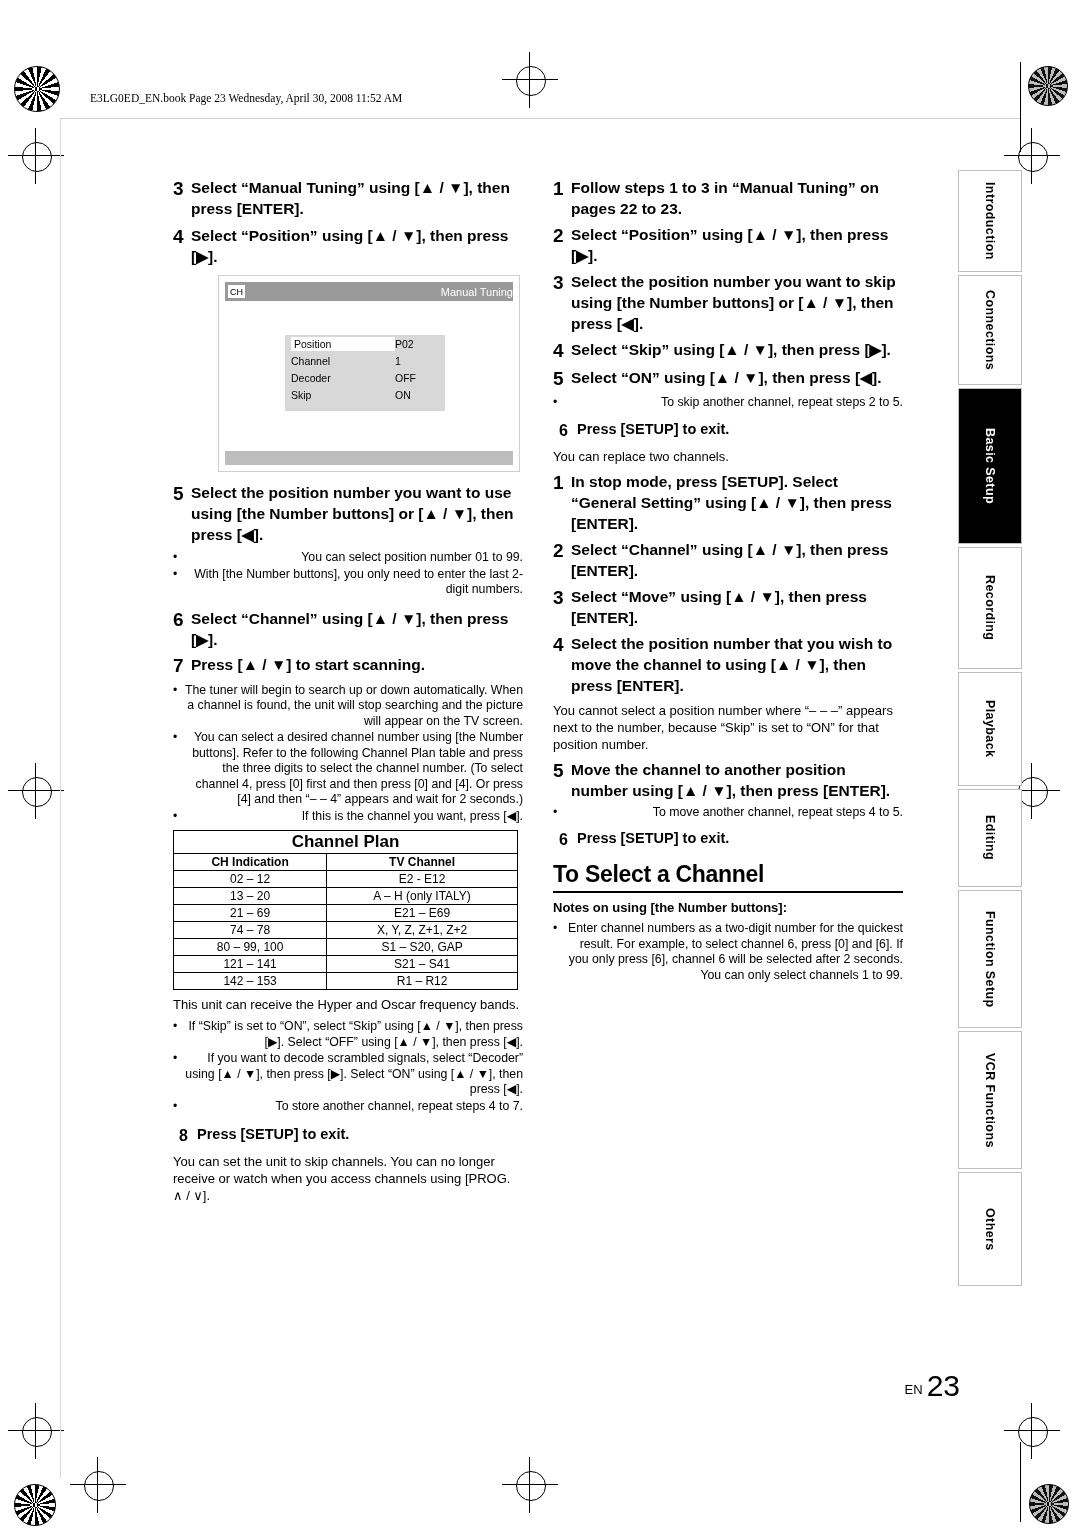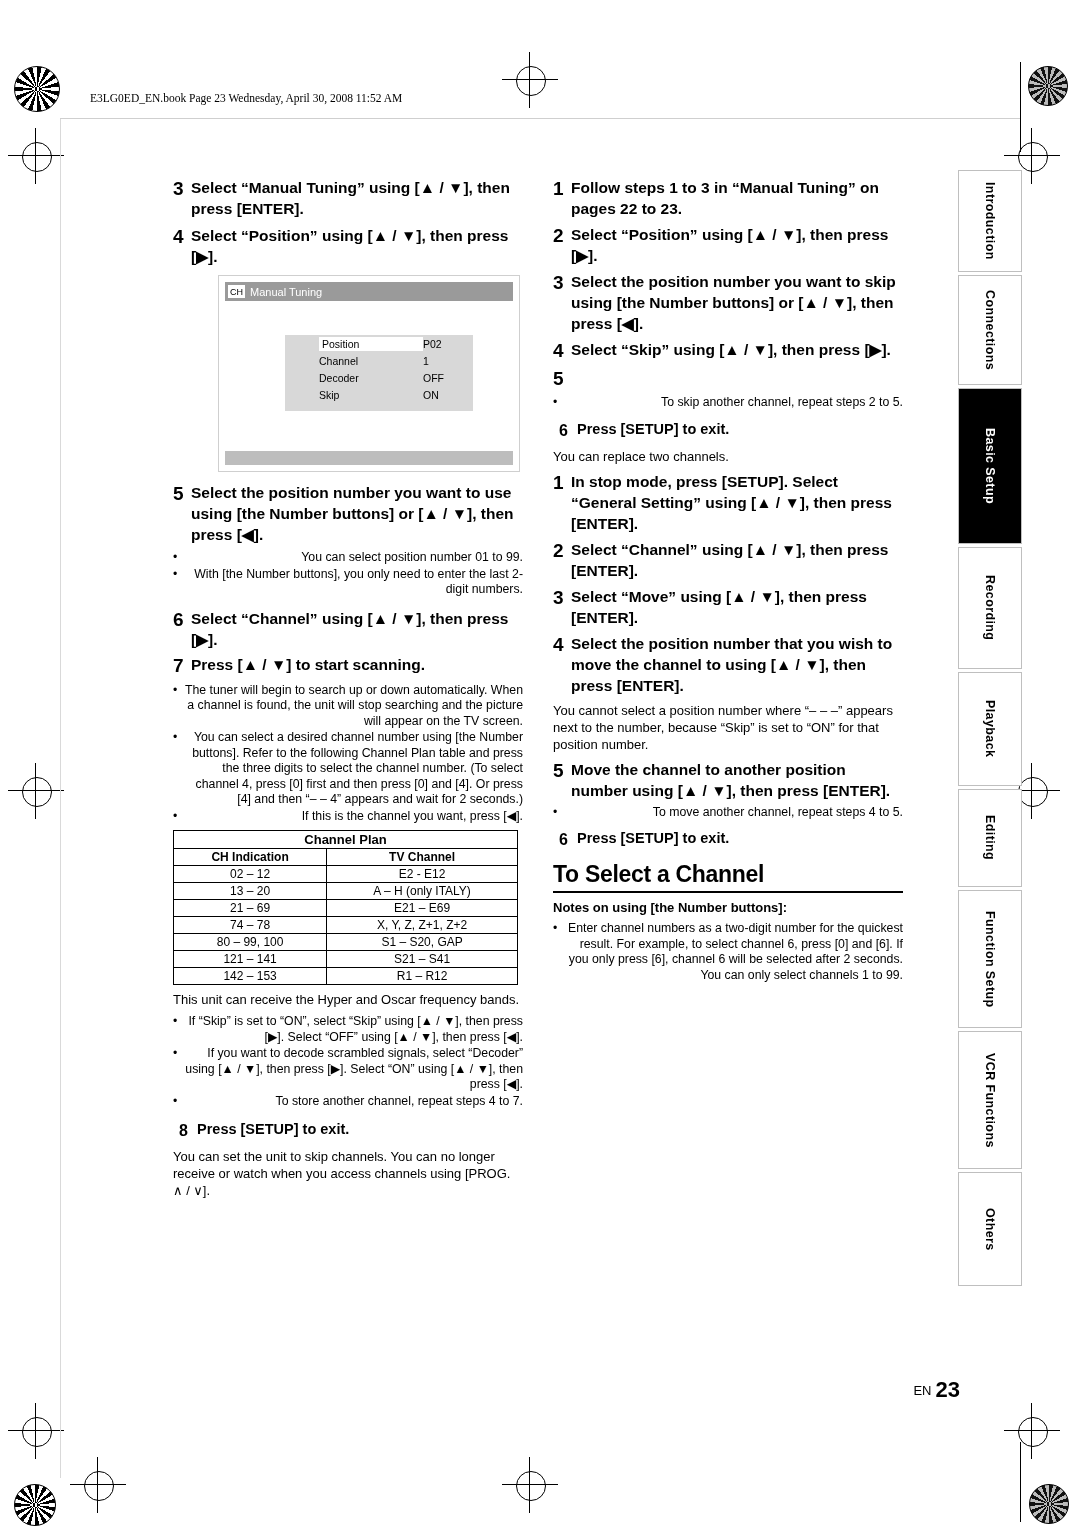--- a/index.html
+++ b/index.html
@@ -26,44 +26,44 @@
   .bl{display:flex;font-size:12.3px;line-height:15.5px;margin-bottom:1px;}
   .bl .dot{width:10px;flex:none;}
   .bl .bt{flex:1;text-align:right;}
   .b{font-weight:bold;}
 
   h2.sec{font-size:23px;font-weight:bold;margin:10px 0 4px 0;border-bottom:2px solid #000;padding-bottom:3px;letter-spacing:-0.3px;}
 
   
   .osd{position:relative;width:300px;height:195px;background:#ffffff;border:1px solid #cfcfcf;margin:8px 0 10px 45px;}
   .osd-inner{position:absolute;left:6px;top:6px;right:6px;bottom:6px;background:#fff;}
-  .osd-title{position:absolute;left:6px;top:6px;width:288px;height:19px;background:#9a9a9a;color:#fff;font-size:11px;display:flex;align-items:center;}
+  .osd-title{position:absolute;left:6px;top:6px;width:288px;height:19px;background:#9a9a9a;color:#fff;font-size:11px;display:flex;align-items:center;justify-content:space-between;}
   .osd-title .chbox{width:17px;height:13px;background:#fff;color:#000;font-size:9px;display:flex;align-items:center;justify-content:center;margin:0 5px 0 3px;}
-  .osd-body{position:absolute;left:66px;top:59px;width:160px;height:76px;background:#d8d8d8;padding-left:28px;}
+  .osd-body{position:absolute;left:66px;top:59px;width:160px;height:76px;background:#d8d8d8;}
   .osd-row{display:flex;font-size:10.5px;height:17px;align-items:center;padding:0 6px;}
   .osd-row .lab{flex:1;}
   .osd-row .val{width:44px;text-align:left;}
   .osd-row.sel .lab{background:#fff;display:inline-block;padding:1px 3px;}
   .osd-bottom{position:absolute;left:6px;bottom:6px;width:288px;height:14px;background:#bdbdbd;}
 
   
   table.cp{border-collapse:collapse;width:345px;margin-top:6px;font-size:12px;}
   table.cp td,table.cp th{border:1px solid #000;text-align:center;padding:1px 2px;font-weight:normal;}
-  table.cp th.t{font-weight:bold;font-size:13px;}
+  table.cp th.t{font-weight:bold;font-size:17px;}
   table.cp td.h{font-weight:bold;}
 
   
   .tabs{position:absolute;right:60px;top:138px;width:62px;}
   .tab{width:62px;border:1px solid #bfbfbf;margin-bottom:3px;display:flex;align-items:center;justify-content:center;background:#fff;}
   .tab span{writing-mode:vertical-rl;font-size:12.5px;font-weight:bold;letter-spacing:0.4px;color:#000;}
   .tab.active{background:#000;}
   .tab.active span{color:#fff;}
 
   .pagenum{position:absolute;right:120px;bottom:125px;font-size:13px;}
-  .pagenum .n{font-size:22px;font-weight:bold;vertical-align:-2px;margin-left:4px;}
+  .pagenum .n{font-size:30px;font-weight:normal;vertical-align:-2px;margin-left:4px;}
 </style>
 </head>
 <body>
 
 <div class="page">
 
   <div class="reg" style="left:14px;top:34px;width:44px;height:44px;background:
     repeating-conic-gradient(#000 0 12deg,#fff 0 24deg);border:1px solid #000;"></div>
   <div class="reg" style="left:1028px;top:34px;width:38px;height:38px;background:
     repeating-conic-gradient(#111 0 12deg,#bbb 0 24deg);border:1px solid #000;"></div>
@@ -271,20 +271,21 @@
     <div class="step" style="margin-top:5px;">
       <div class="num">3</div>
       <div class="txt">Select the position number you want to skip using [the Number buttons] or [▲ / ▼], then press [◀].</div>
     </div>
     <div class="step" style="margin-top:5px;">
       <div class="num">4</div>
       <div class="txt">Select “Skip” using [▲ / ▼], then press [▶].</div>
     </div>
     <div class="step" style="margin-top:5px;">
       <div class="num">5</div>
+      <div class="txt">Select “ON” using [▲ / ▼], then press [◀].</div>
     </div>
 
     <div class="bullets" style="margin-top:5px;">
       <div class="bl">
           <div class="dot">•</div>
           <div class="bt">To skip another channel, repeat steps 2 to 5.</div>
         </div>
     </div>
 
     <div class="step small" style="margin-top:8px;margin-left:6px;">

